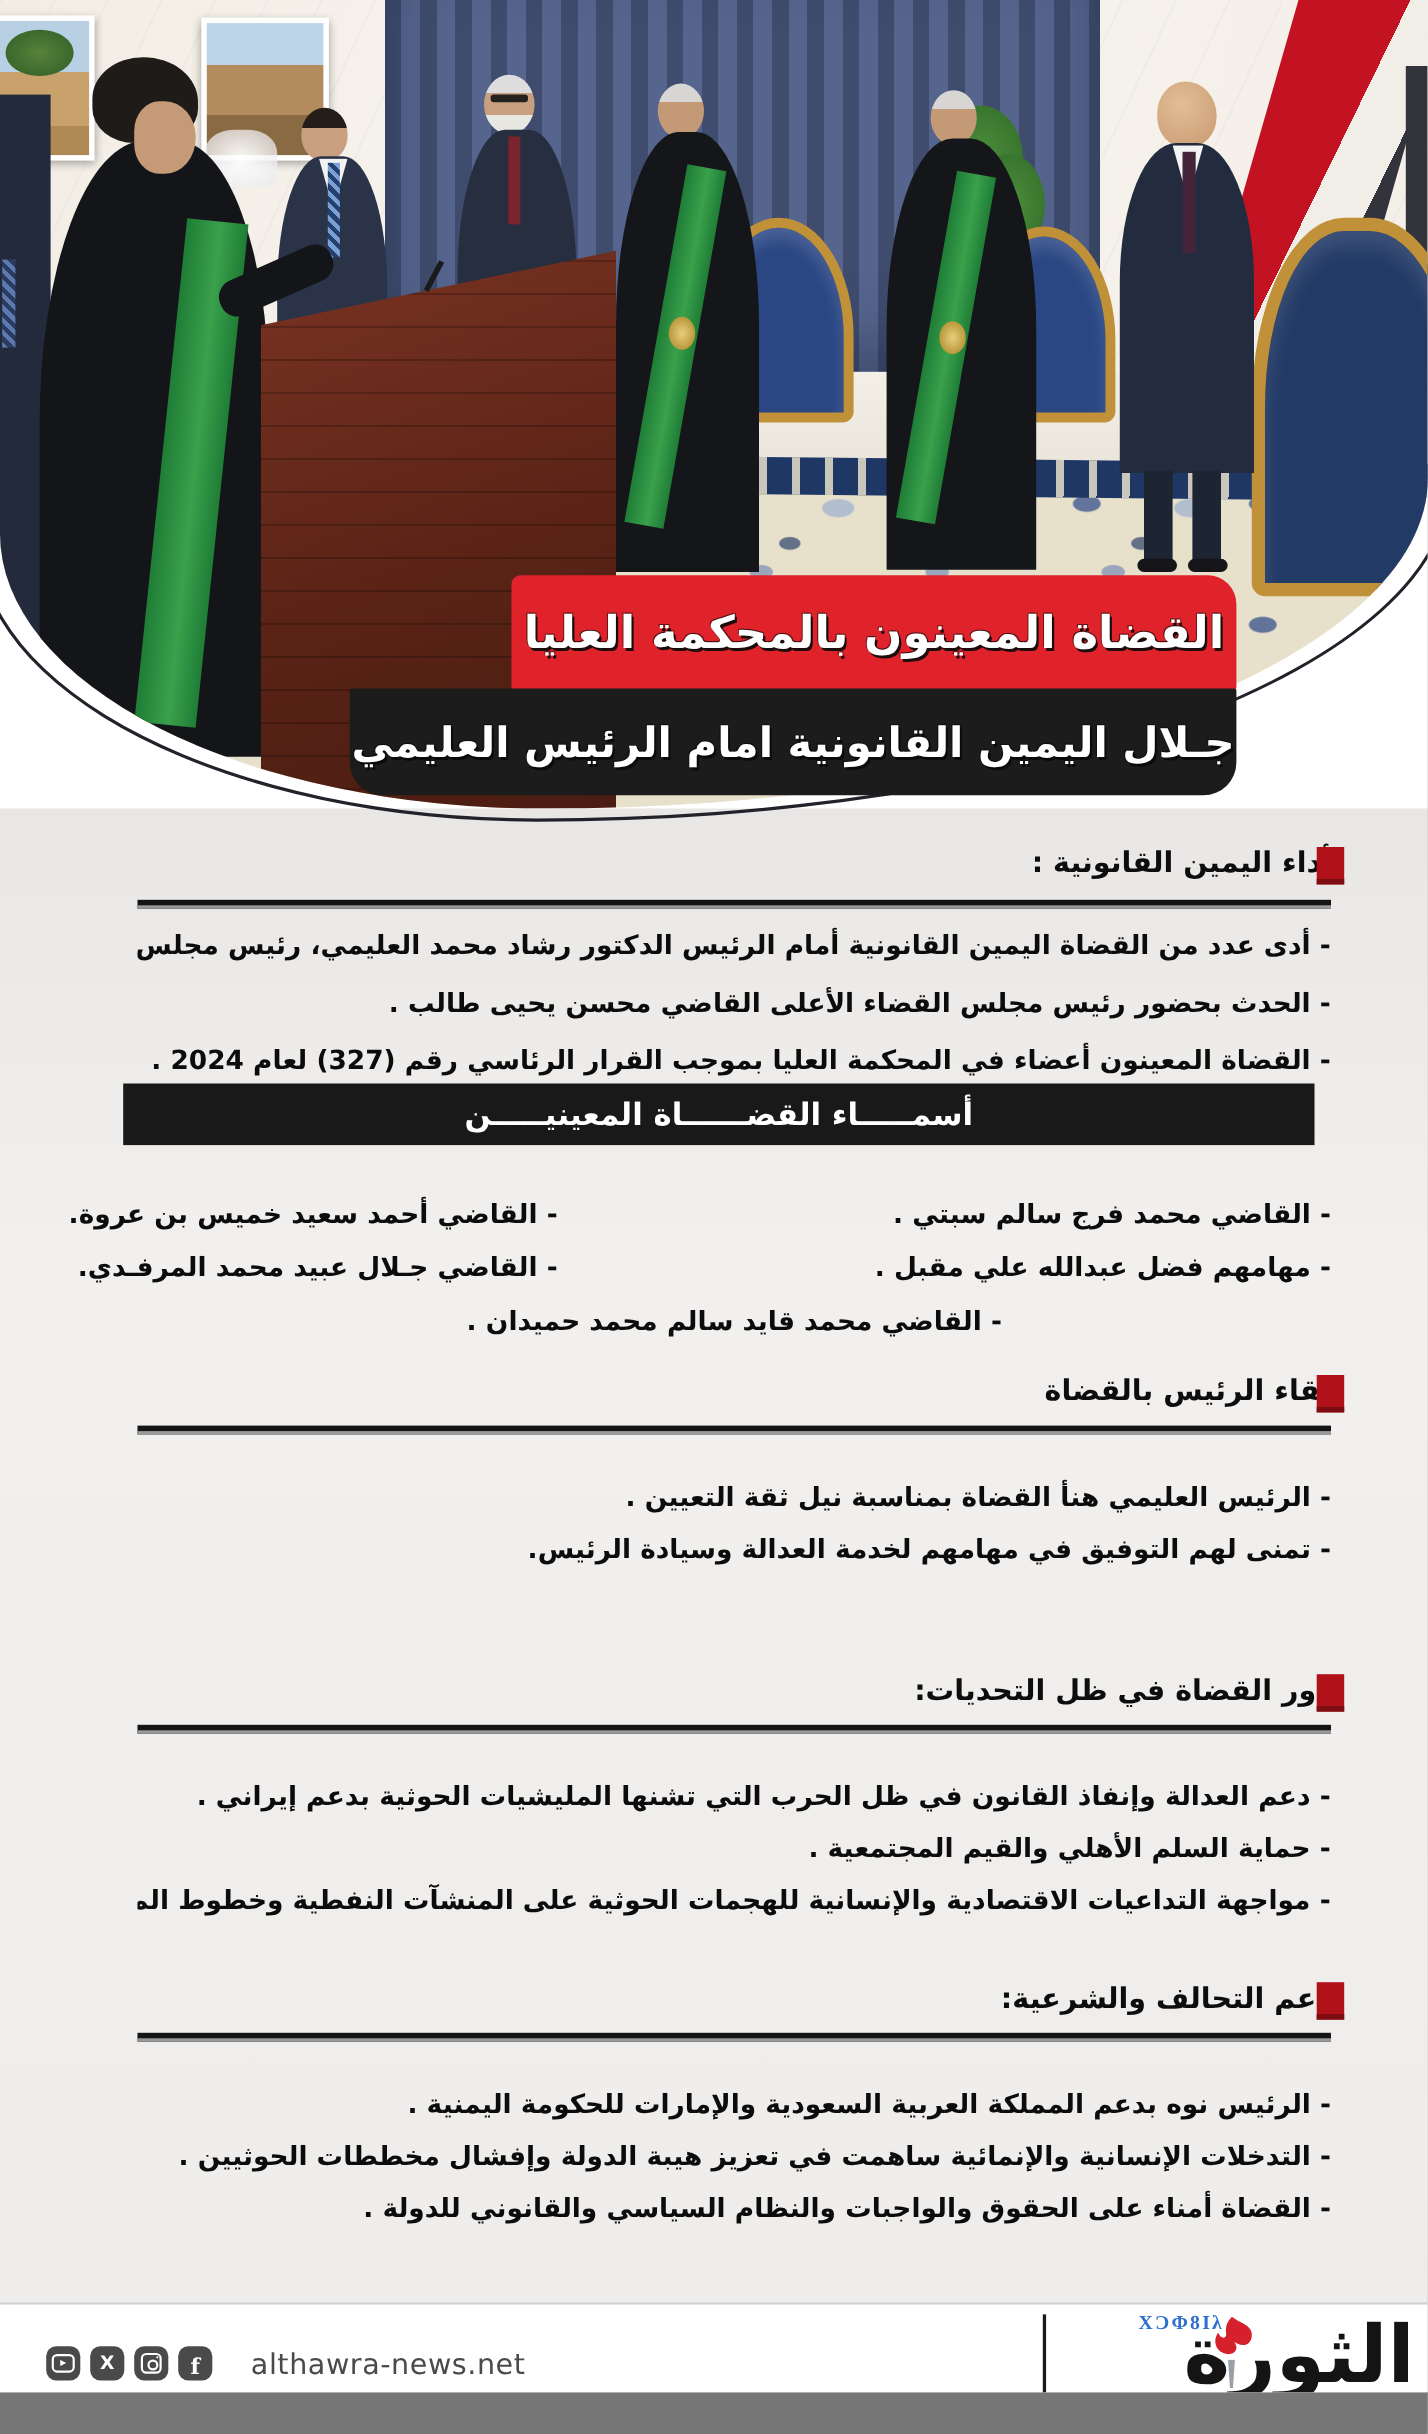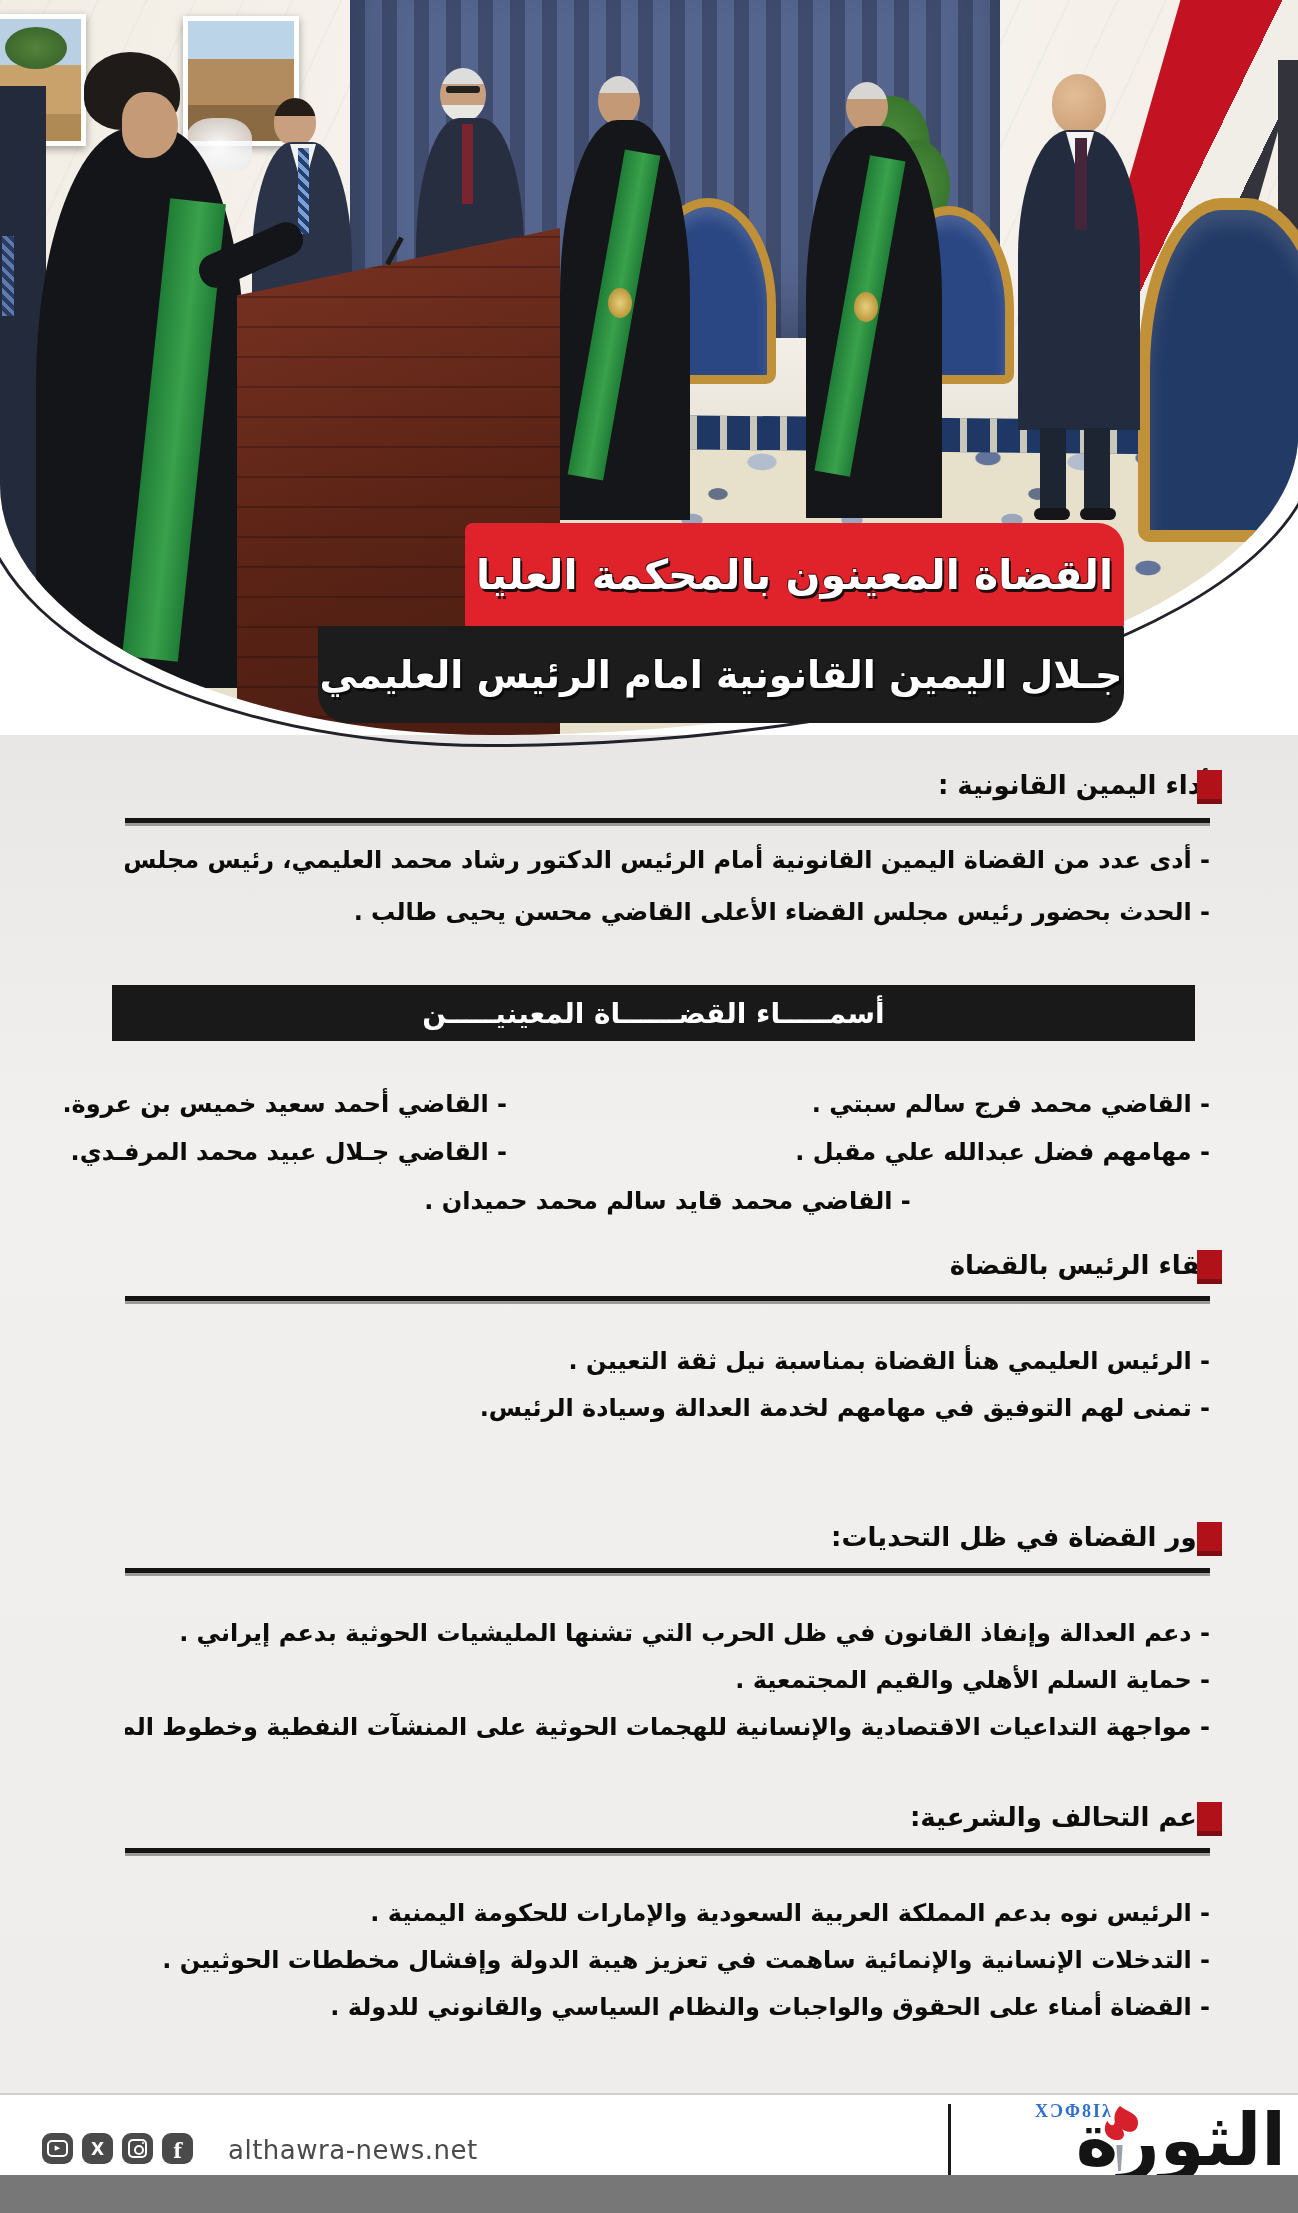--- a/index.html
+++ b/index.html
@@ -247,20 +247,21 @@
   <div class="body-bg"></div>
 
   <div class="sec-header" style="top:770px;">
     <span class="red-sq"></span>
     <span class="ttl">أداء اليمين القانونية :</span>
   </div>
   <div class="sec-line" style="top:818px;"></div>
   <div class="bullets s1" style="top:834px;">
     <div class="b">- أدى عدد من القضاة اليمين القانونية أمام الرئيس الدكتور رشاد محمد العليمي، رئيس مجلس القيادة الرئاسي .</div>
     <div class="b">- الحدث بحضور رئيس مجلس القضاء الأعلى القاضي محسن يحيى طالب .</div>
+    <div class="b">- القضاة المعينون أعضاء في المحكمة العليا بموجب القرار الرئاسي رقم (327) لعام 2024 .</div>
   </div>
 
   <div class="names-bar">أسمـــــاء القضــــــاة المعينيـــــن</div>
   <div class="names-grid">
     <div class="cell">- القاضي محمد فرج سالم سبتي .</div>
     <div class="cell far">- القاضي أحمد سعيد خميس بن عروة.</div>
     <div class="cell">- مهامهم فضل عبدالله علي مقبل .</div>
     <div class="cell far">- القاضي جـلال عبيد محمد المرفـدي.</div>
   </div>
   <div class="names-center">- القاضي محمد قايد سالم محمد حميدان .</div>

